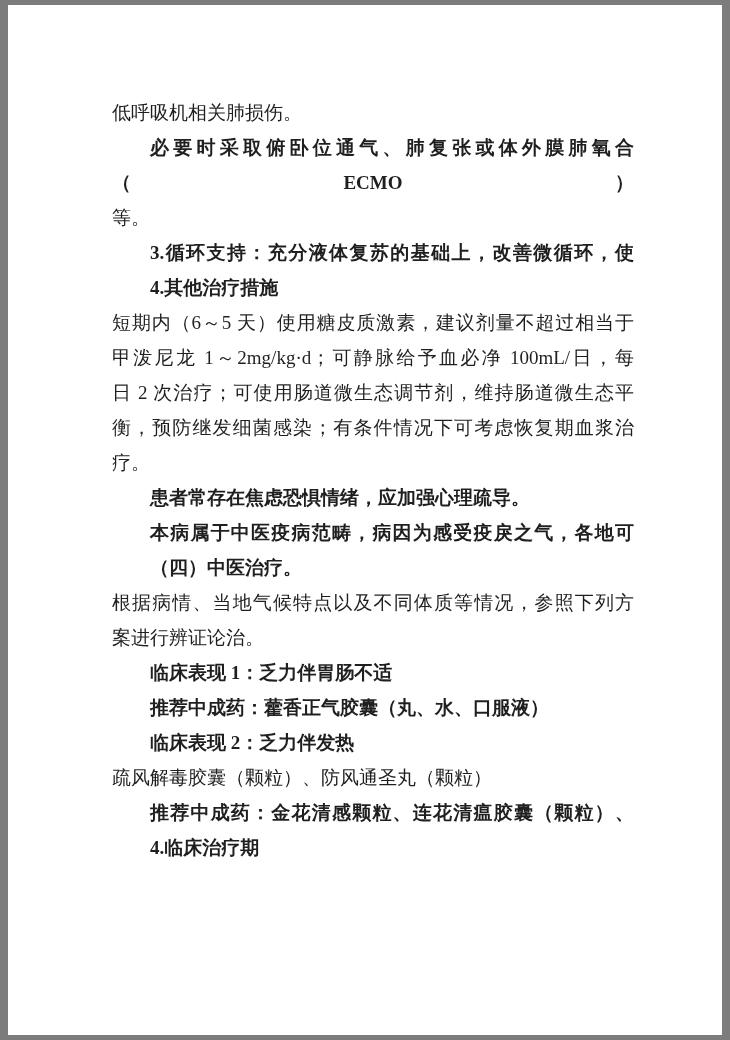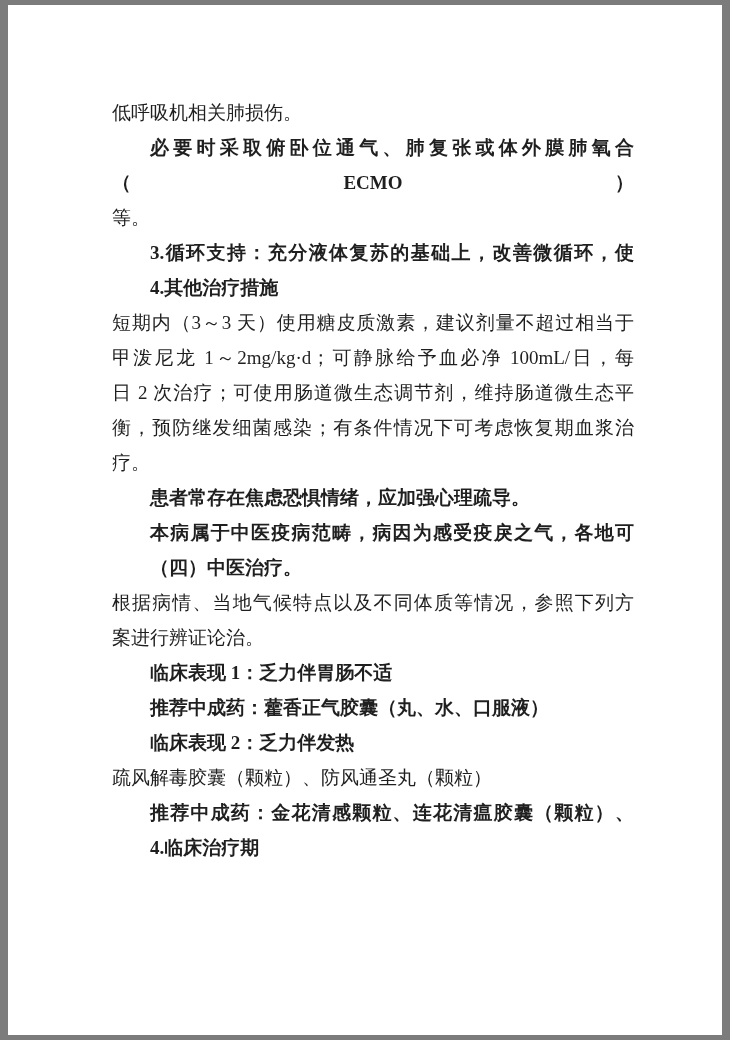--- a/index.html
+++ b/index.html
@@ -48,21 +48,21 @@
 </head>
 <body>
 
 <div class="paper">
   <div class="doc">
     <div class="line">低呼吸机相关肺损伤。</div>
     <div class="line indent fill">必要时采取俯卧位通气、肺复张或体外膜肺氧合（ECMO）</div>
     <div class="line">等。</div>
     <div class="line indent fill">3.循环支持：充分液体复苏的基础上，改善微循环，使</div>
     <div class="line indent">4.其他治疗措施</div>
-    <div class="line fill">短期内（3～3 天）使用糖皮质激素，建议剂量不超过相当于</div>
+    <div class="line fill">短期内（6～5 天）使用糖皮质激素，建议剂量不超过相当于</div>
     <div class="line fill">甲泼尼龙 1～2mg/kg·d；可静脉给予血必净 100mL/日，每</div>
     <div class="line fill">日 2 次治疗；可使用肠道微生态调节剂，维持肠道微生态平</div>
     <div class="line fill">衡，预防继发细菌感染；有条件情况下可考虑恢复期血浆治</div>
     <div class="line">疗。</div>
     <div class="line indent">患者常存在焦虑恐惧情绪，应加强心理疏导。</div>
     <div class="line indent fill">本病属于中医疫病范畴，病因为感受疫戾之气，各地可</div>
     <div class="line indent">（四）中医治疗。</div>
     <div class="line fill">根据病情、当地气候特点以及不同体质等情况，参照下列方</div>
     <div class="line">案进行辨证论治。</div>
     <div class="line indent">临床表现 1：乏力伴胃肠不适</div>

